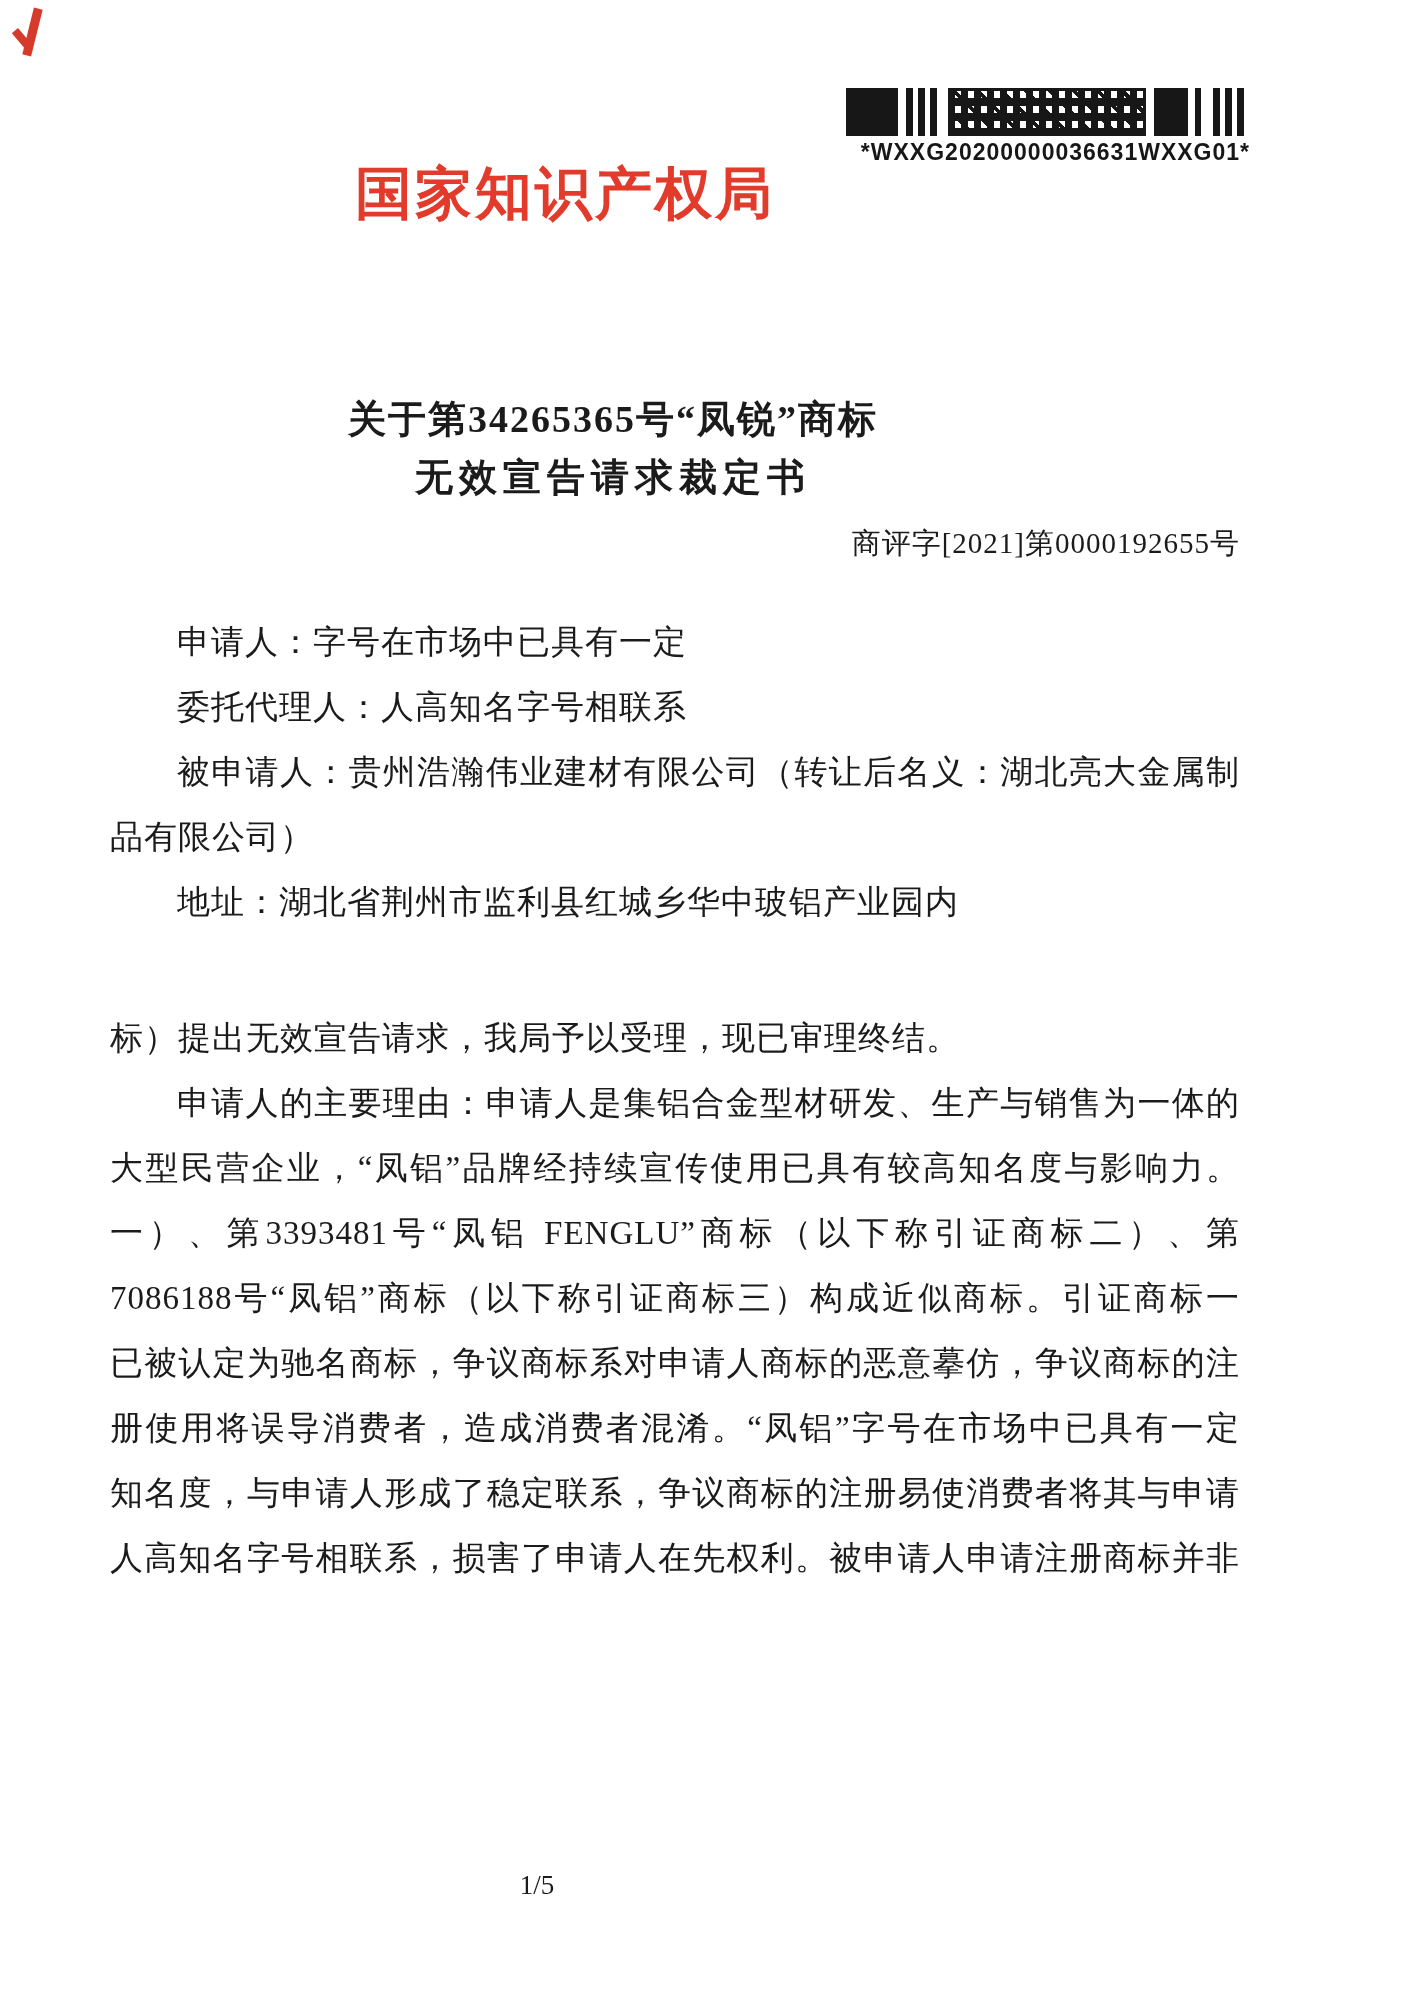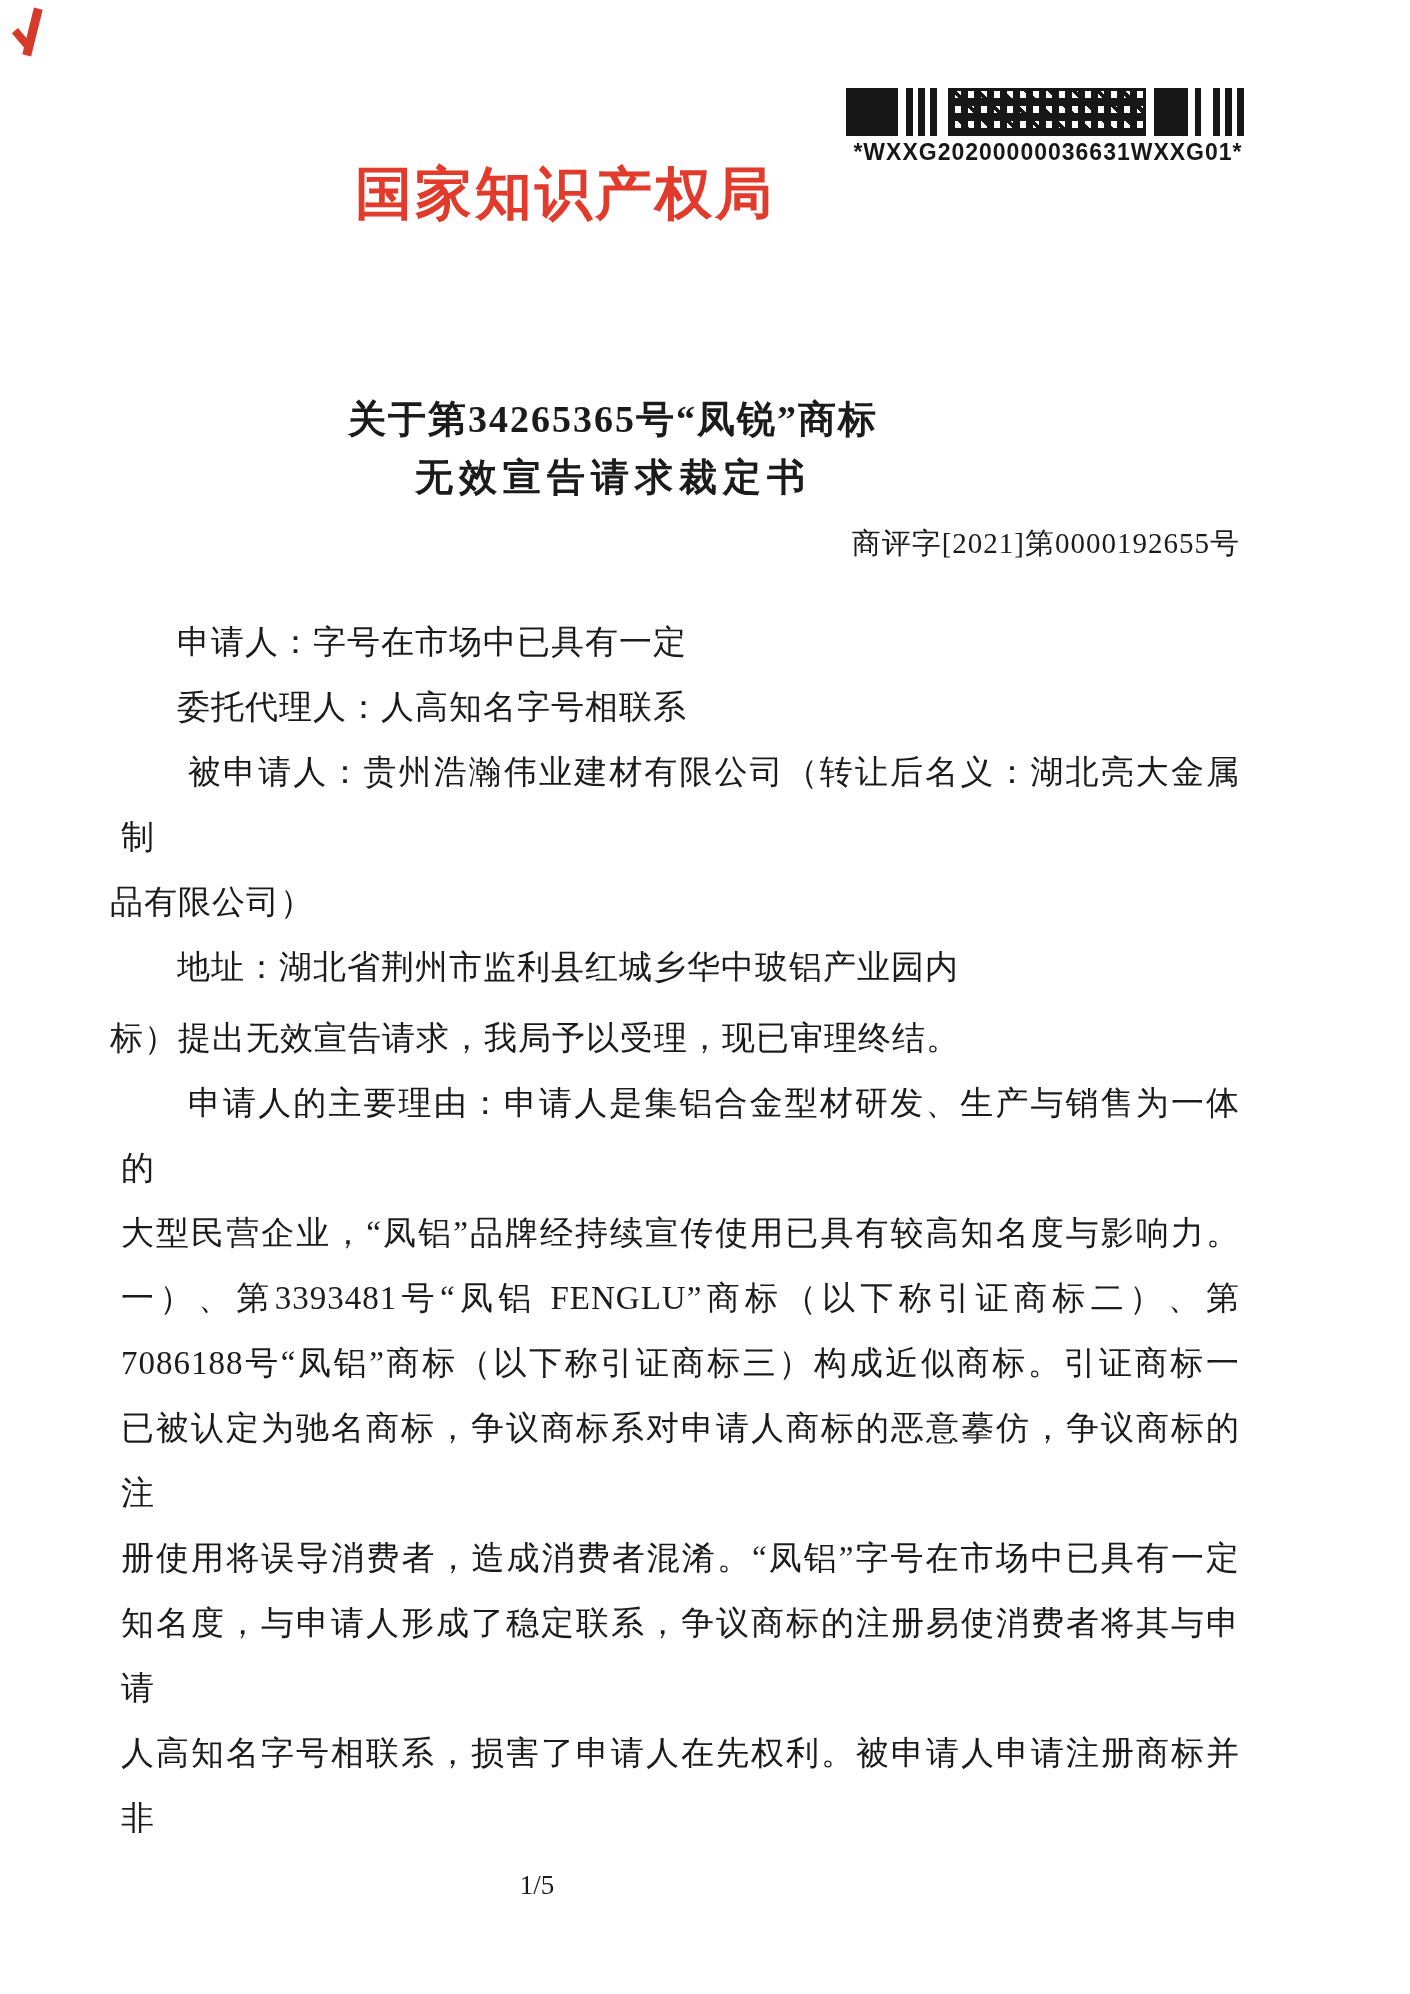--- a/index.html
+++ b/index.html
@@ -17,39 +17,39 @@
   .bc{background:#171717;}
   .bc-block-l{width:52px;margin-right:8px;}
   .bc-thin{width:7px;margin-right:5px;}
   .bc-matrix{width:198px;margin-left:6px;margin-right:8px;background-color:#ffffff;
     background-image:
       repeating-linear-gradient(90deg,#171717 0 7px,rgba(0,0,0,0) 7px 13px),
       repeating-linear-gradient(0deg,#171717 0 8px,rgba(0,0,0,0) 8px 15px),
       repeating-linear-gradient(45deg,#171717 0 4px,rgba(0,0,0,0) 4px 17px);}
   .bc-block-r{width:34px;margin-right:7px;}
   .bc-solo{width:6px;margin-right:12px;}
-  .barcode-text{margin-top:3px;text-align:center;font-family:"Liberation Sans","DejaVu Sans",sans-serif;
+  .barcode-text{margin-top:3px;text-align:right;font-family:"Liberation Sans","DejaVu Sans",sans-serif;
     font-weight:700;font-size:23px;letter-spacing:1px;color:#171717;}
 
   
   .agency-title{position:absolute;top:156px;left:-140px;width:1410px;text-align:center;
     font-family:"Liberation Sans","DejaVu Sans",sans-serif;font-weight:700;
     font-size:57px;letter-spacing:3px;color:#e23b2c;}
   .doc-title1{position:absolute;top:394px;left:-92px;width:1410px;text-align:center;
     font-size:38px;font-weight:600;letter-spacing:2px;}
   .doc-title2{position:absolute;top:452px;left:-92px;width:1410px;text-align:center;
     font-size:38px;font-weight:600;letter-spacing:6px;}
   .case-number{position:absolute;top:524px;right:170px;font-size:29px;letter-spacing:1px;}
 
   
   .party-block{position:absolute;left:110px;top:610px;width:1130px;}
   .body-block{position:absolute;left:110px;top:1006px;width:1130px;}
   .line{font-size:33px;line-height:65px;letter-spacing:1px;white-space:nowrap;}
   .indent{text-indent:67px;}
-  .fill{white-space:normal;text-align:justify;text-align-last:justify;margin-left:11px;}
+  .fill{white-space:normal;text-align:justify;text-align-last:justify;}
 
   .page-number{position:absolute;top:1870px;left:-168px;width:1410px;text-align:center;font-size:27px;}
 </style>
 </head>
 <body>
 
 <div class="page">
 
   <div class="corner-mark">
     <div class="s1"></div>

